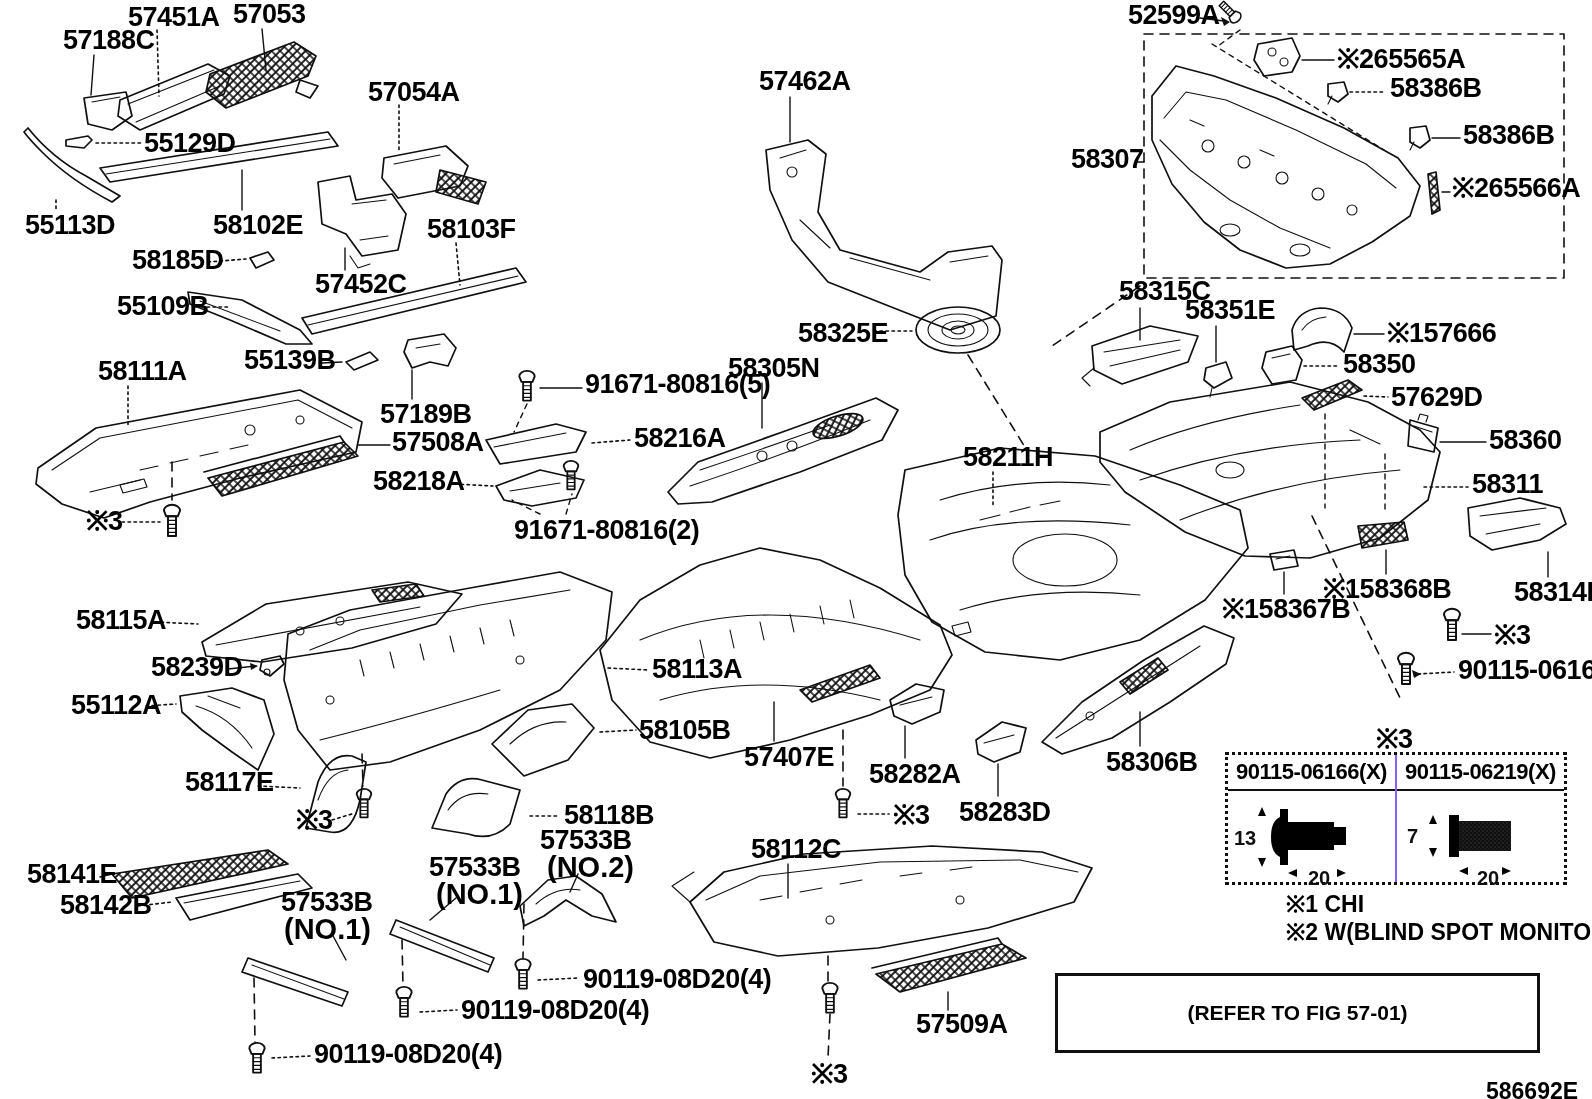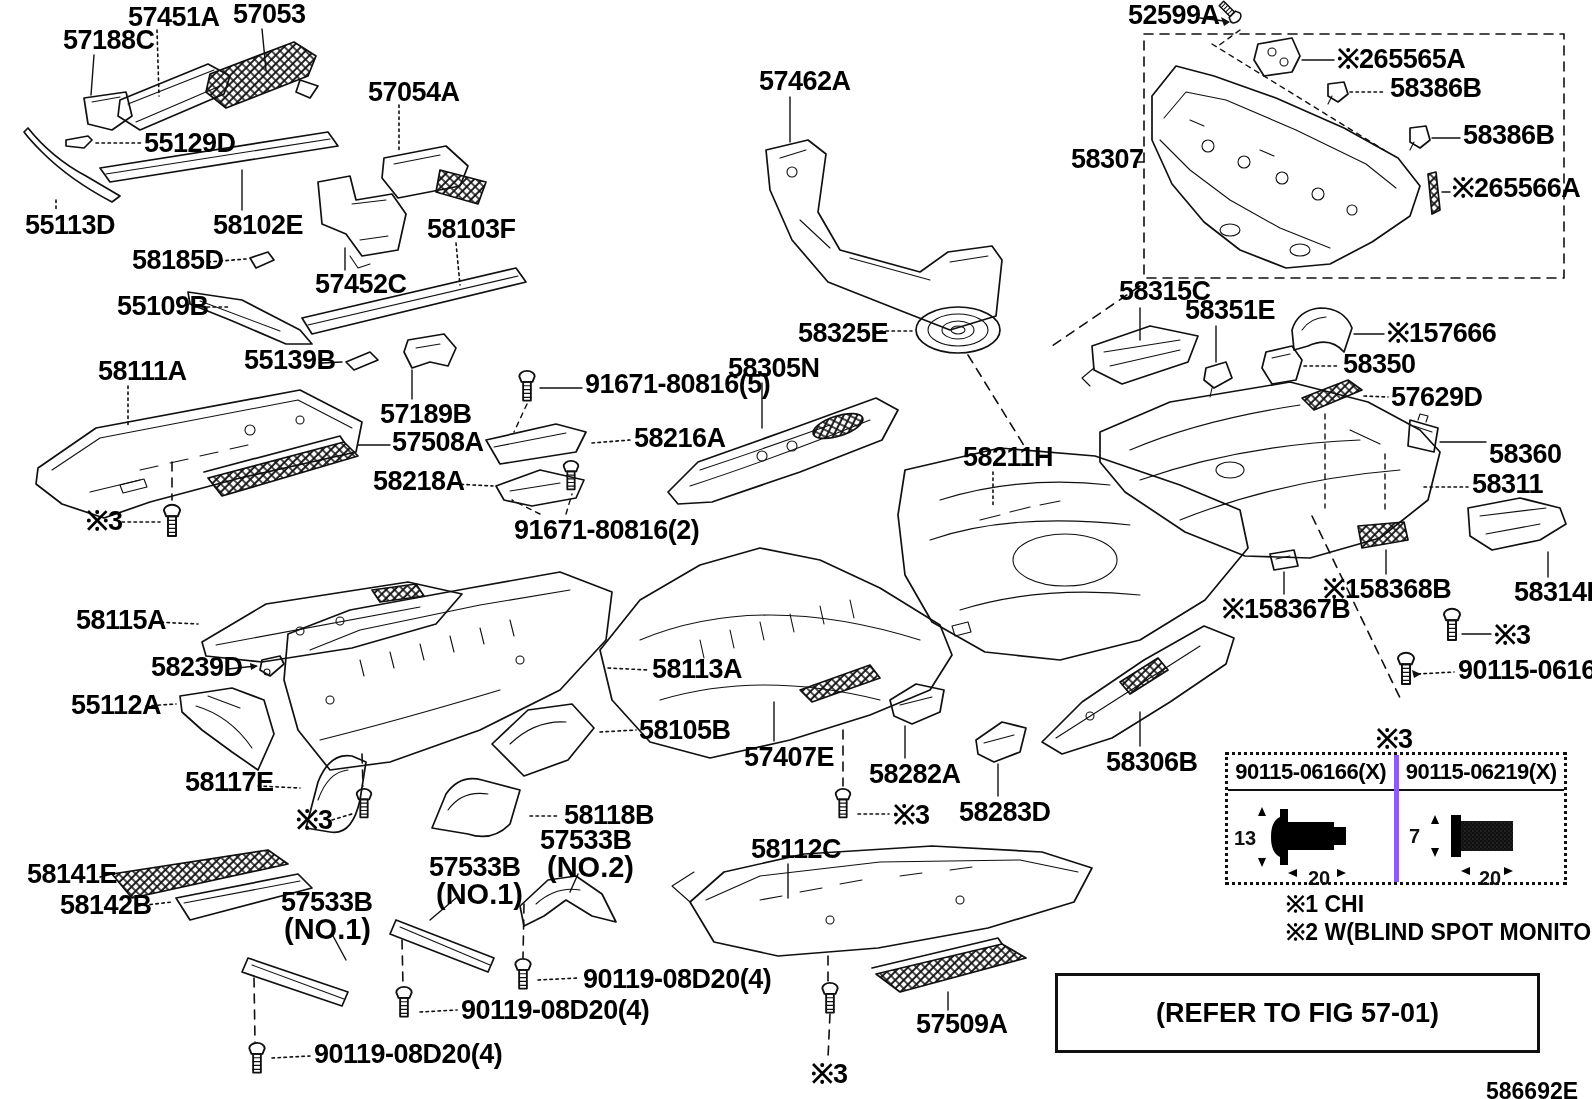--- a/index.html
+++ b/index.html
@@ -13,34 +13,34 @@
   .artsvg .dot{stroke-dasharray:2.5 3.5;stroke-width:1.6;}
   .artsvg .dsh{stroke-dasharray:9 7;stroke-width:1.6;}
   .artsvg .dsh2{stroke-dasharray:5 5;stroke-width:1.4;}
   .artsvg .fillb{fill:#101010;stroke:none;}
   .artsvg .hatchf{fill:url(#hatch);}
   .plabel{position:absolute;font-weight:bold;font-size:27px;line-height:1;
           letter-spacing:-0.5px;white-space:nowrap;}
   .plabel.small{font-size:29px;letter-spacing:0;}
   .ftable{position:absolute;left:1225px;top:752px;width:342px;height:133px;
           border:3px dotted #101010;box-sizing:border-box;display:flex;}
-  .fcol{flex:1;display:flex;flex-direction:column;border-right:5px solid #8b5cf6;}
+  .fcol{flex:1;display:flex;flex-direction:column;border-right:2px solid #8b5cf6;}
   .fcol:last-child{border-right:none;}
   .fcol .fhdr{height:34px;border-bottom:2px solid #101010;display:flex;align-items:center;
           justify-content:center;font-weight:bold;font-size:22px;letter-spacing:-0.5px;}
   .fcol .fbody{flex:1;position:relative;}
   .fbody svg{position:absolute;left:0;top:0;}
   .fbody svg text{font:bold 20px "Liberation Sans",sans-serif;fill:#101010;stroke:none;}
   .fnote{position:absolute;font-weight:bold;font-size:23px;line-height:1;white-space:nowrap;}
   .infobox{position:absolute;left:1055px;top:973px;width:485px;height:80px;
           border:3px solid #101010;box-sizing:border-box;display:flex;flex-direction:column;
           align-items:center;justify-content:center;gap:2px;}
   .infobox .l1{font-weight:bold;font-size:21px;}
   .infobox .l2{font-weight:bold;font-size:19px;}
-  .infobox .l3{font-weight:bold;font-size:27px;}
+  .infobox .l3{font-weight:bold;font-size:21px;}
   .docid{position:absolute;left:1486px;top:1078px;font-weight:bold;font-size:23px;}
 </style>
 </head>
 <body>
 
 <div class="stage">
 
   <svg class="artsvg" width="1592" height="1099" viewBox="0 0 1592 1099">
     <defs>
       <pattern id="hatch" width="6" height="6" patternUnits="userSpaceOnUse" patternTransform="rotate(45)">
@@ -458,21 +458,21 @@
       <div class="plabel" style="position: absolute; left: 1128px; top: 2px;">52599A</div>
       <div class="plabel" style="position: absolute; left: 1337px; top: 46px;">※265565A</div>
       <div class="plabel" style="position: absolute; left: 1390px; top: 75px;">58386B</div>
       <div class="plabel" style="position: absolute; left: 1463px; top: 122px;">58386B</div>
       <div class="plabel" style="position: absolute; left: 1452px; top: 175px;">※265566A</div>
       <div class="plabel" style="position: absolute; left: 1119px; top: 278px;">58315C</div>
       <div class="plabel" style="position: absolute; left: 1185px; top: 297px;">58351E</div>
       <div class="plabel" style="position: absolute; left: 1387px; top: 320px;">※157666</div>
       <div class="plabel" style="position: absolute; left: 1343px; top: 351px;">58350</div>
       <div class="plabel" style="position: absolute; left: 1391px; top: 384px;">57629D</div>
-      <div class="plabel" style="position: absolute; left: 1489px; top: 427px; margin-top: 14px;">58360</div>
+      <div class="plabel" style="position: absolute; left: 1489px; top: 427px;">58360</div>
       <div class="plabel" style="position: absolute; left: 1472px; top: 471px;">58311</div>
       <div class="plabel" style="position: absolute; left: 963px; top: 444px;">58211H</div>
       <div class="plabel" style="position: absolute; left: 1323px; top: 576px;">※158368B</div>
       <div class="plabel" style="position: absolute; left: 1222px; top: 596px;">※158367B</div>
       <div class="plabel" style="position: absolute; left: 1514px; top: 579px;">58314E</div>
       <div class="plabel" style="position: absolute; left: 1494px; top: 622px;">※3</div>
       <div class="plabel" style="position: absolute; left: 1458px; top: 657px;">90115-06165</div>
       <div class="plabel" style="position: absolute; left: 76px; top: 607px;">58115A</div>
       <div class="plabel" style="position: absolute; left: 151px; top: 654px;">58239D</div>
       <div class="plabel" style="position: absolute; left: 71px; top: 692px;">55112A</div>

